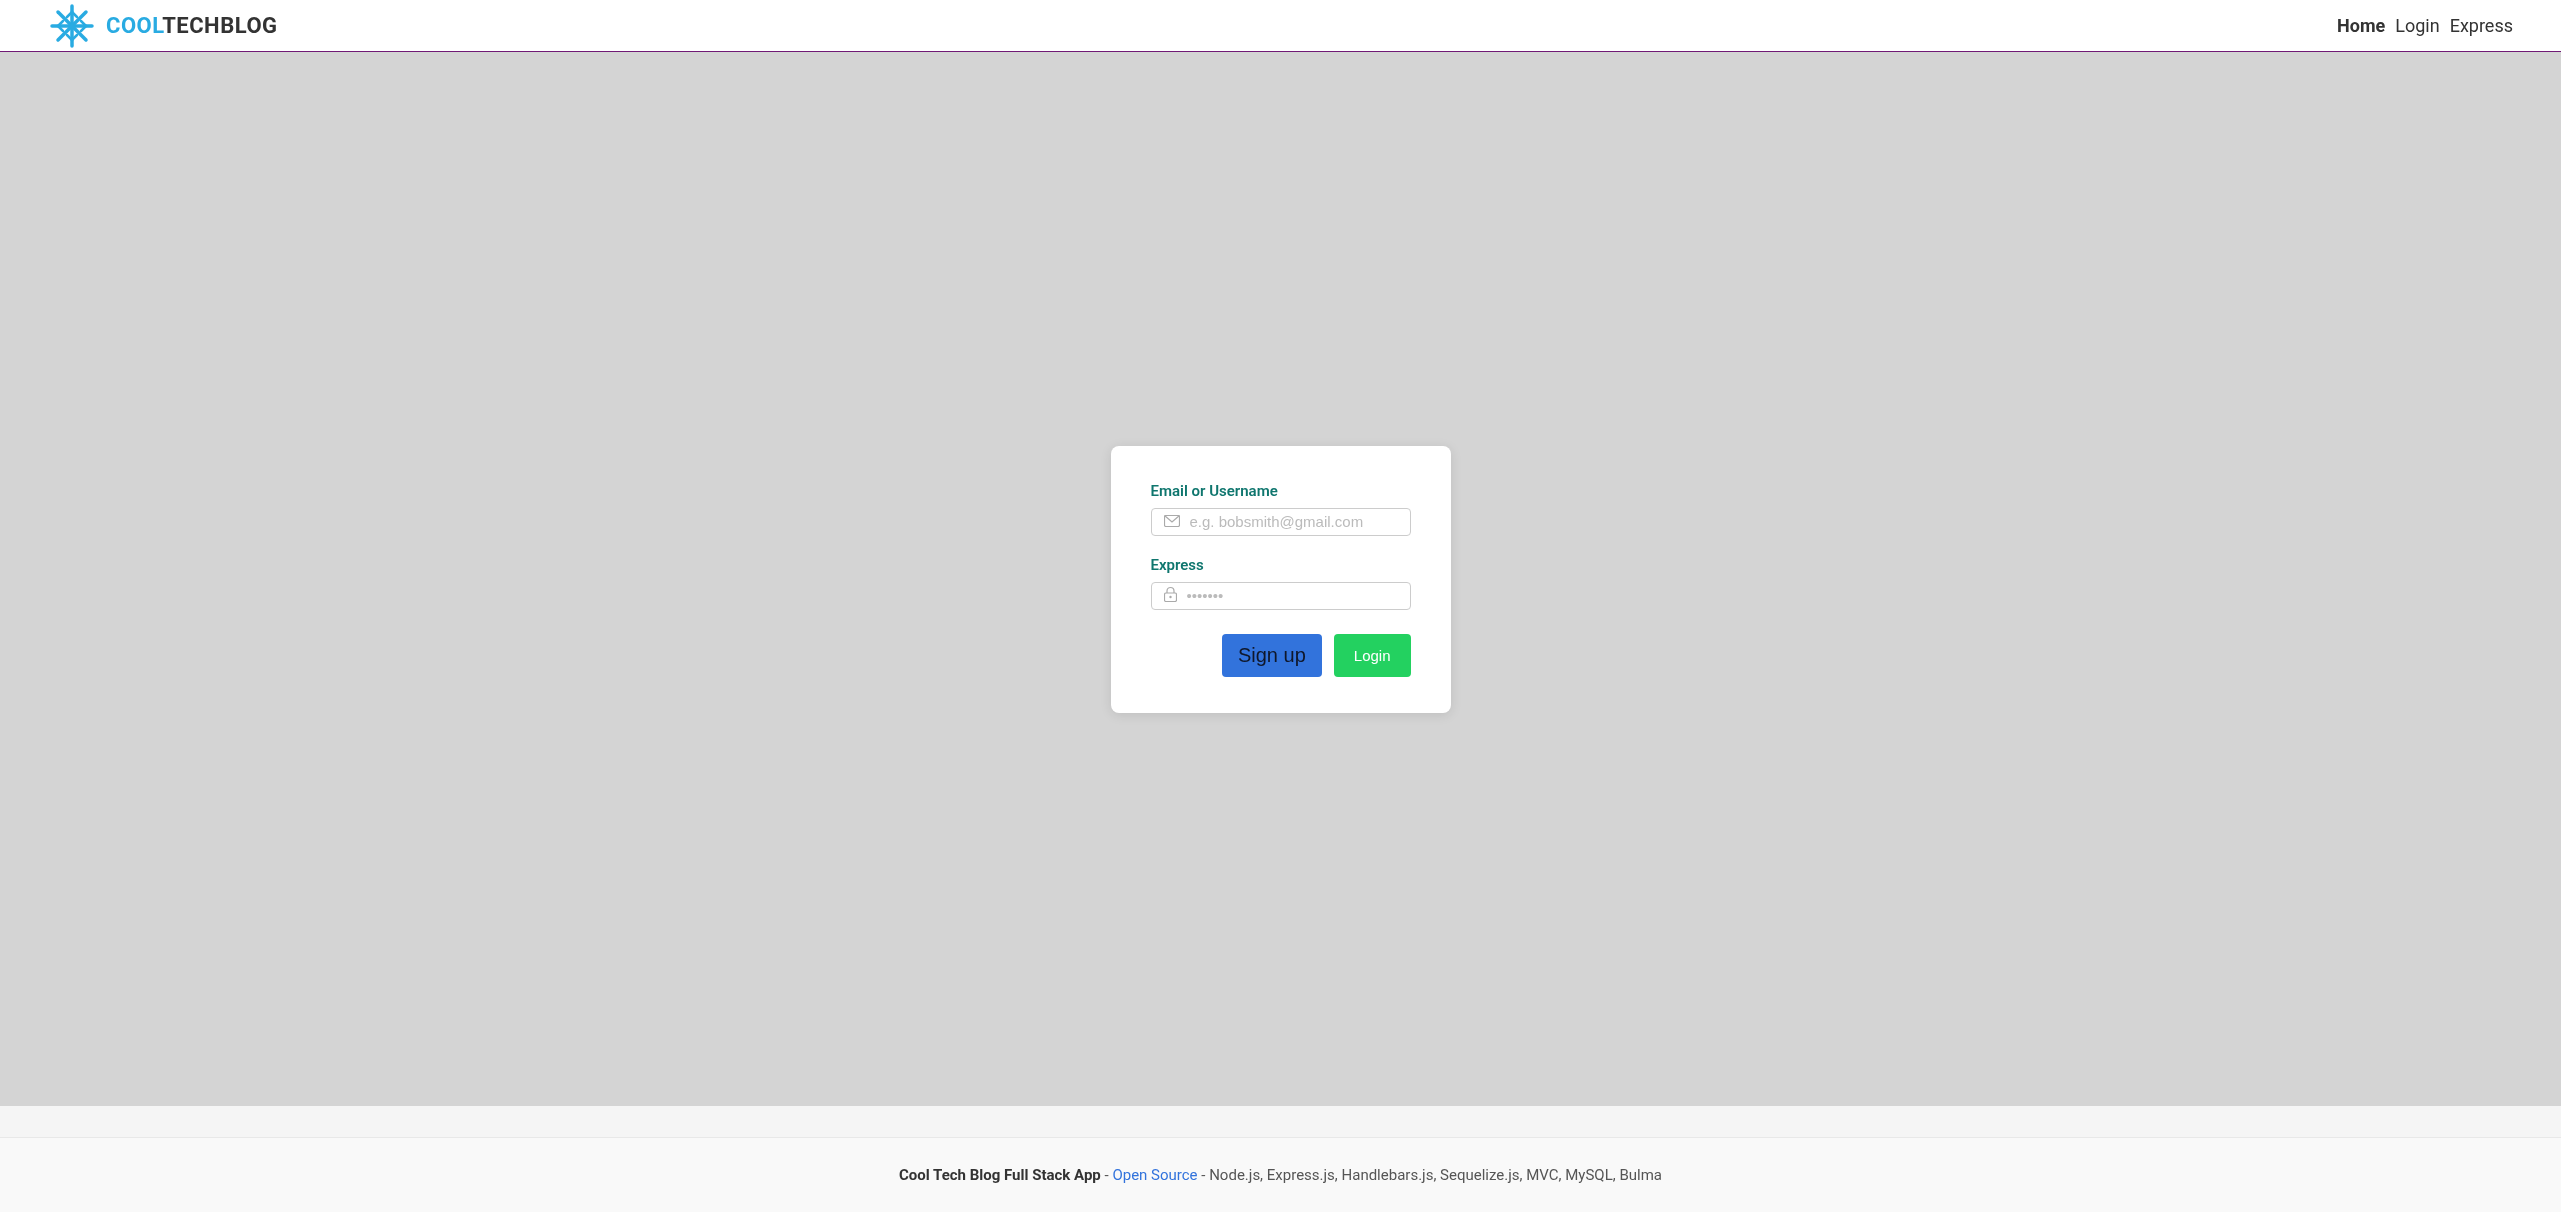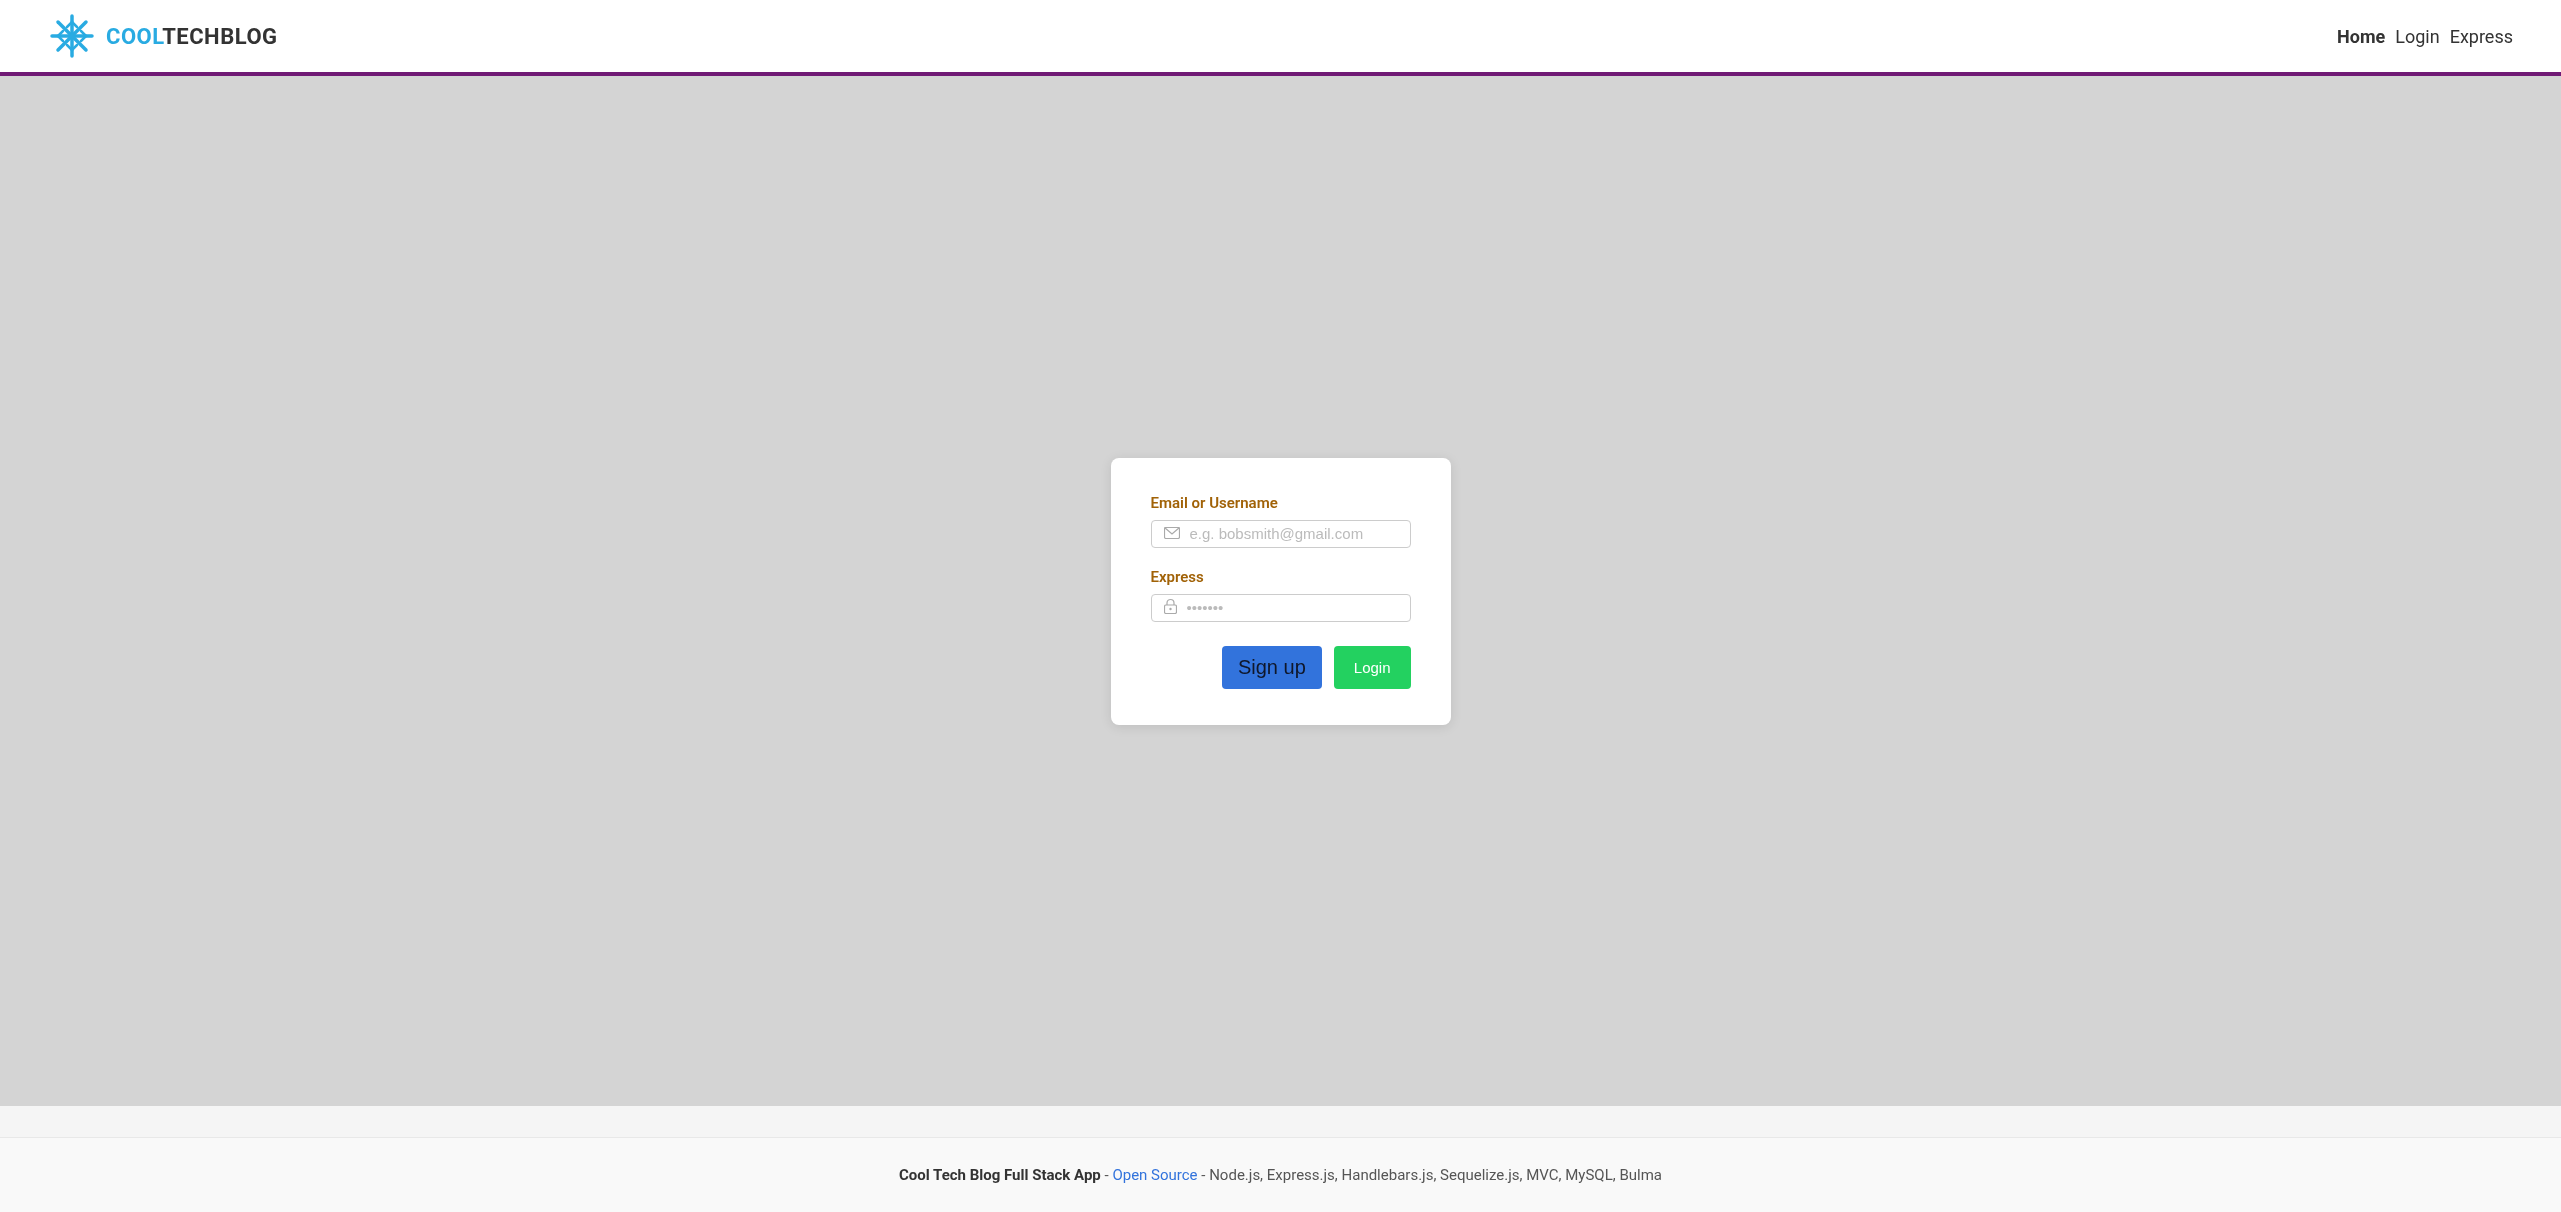--- a/index.html
+++ b/index.html
@@ -12,26 +12,26 @@
       font-family: -apple-system, BlinkMacSystemFont, "Segoe UI", Roboto, sans-serif;
       display: flex;
       flex-direction: column;
       min-height: 100vh;
       background: #f5f5f5;
     }
 
     
     #navbar {
       background: #ffffff;
-      border-bottom: 4px solid #701a75;
+      border-bottom: 1px solid #701a75;
       display: flex;
       align-items: center;
       justify-content: space-between;
       padding: 0 48px;
-      height: 76px;
+      height: 52px;
       flex-shrink: 0;
     }
 
     #logo-area {
       display: flex;
       align-items: center;
       gap: 10px;
     }
 
     #snowflake-icon {
@@ -91,21 +91,21 @@
       background: #ffffff;
       border-radius: 8px;
       padding: 36px 40px 36px 40px;
       width: 340px;
       box-shadow: 0 2px 12px rgba(0,0,0,0.1);
     }
 
     .field-label {
       font-size: 15px;
       font-weight: 600;
-      color: #a16207;
+      color: #0f766e;
       margin-bottom: 8px;
       display: block;
     }
 
     .input-wrapper {
       display: flex;
       align-items: center;
       border: 1px solid #cccccc;
       border-radius: 4px;
       padding: 0 12px;

